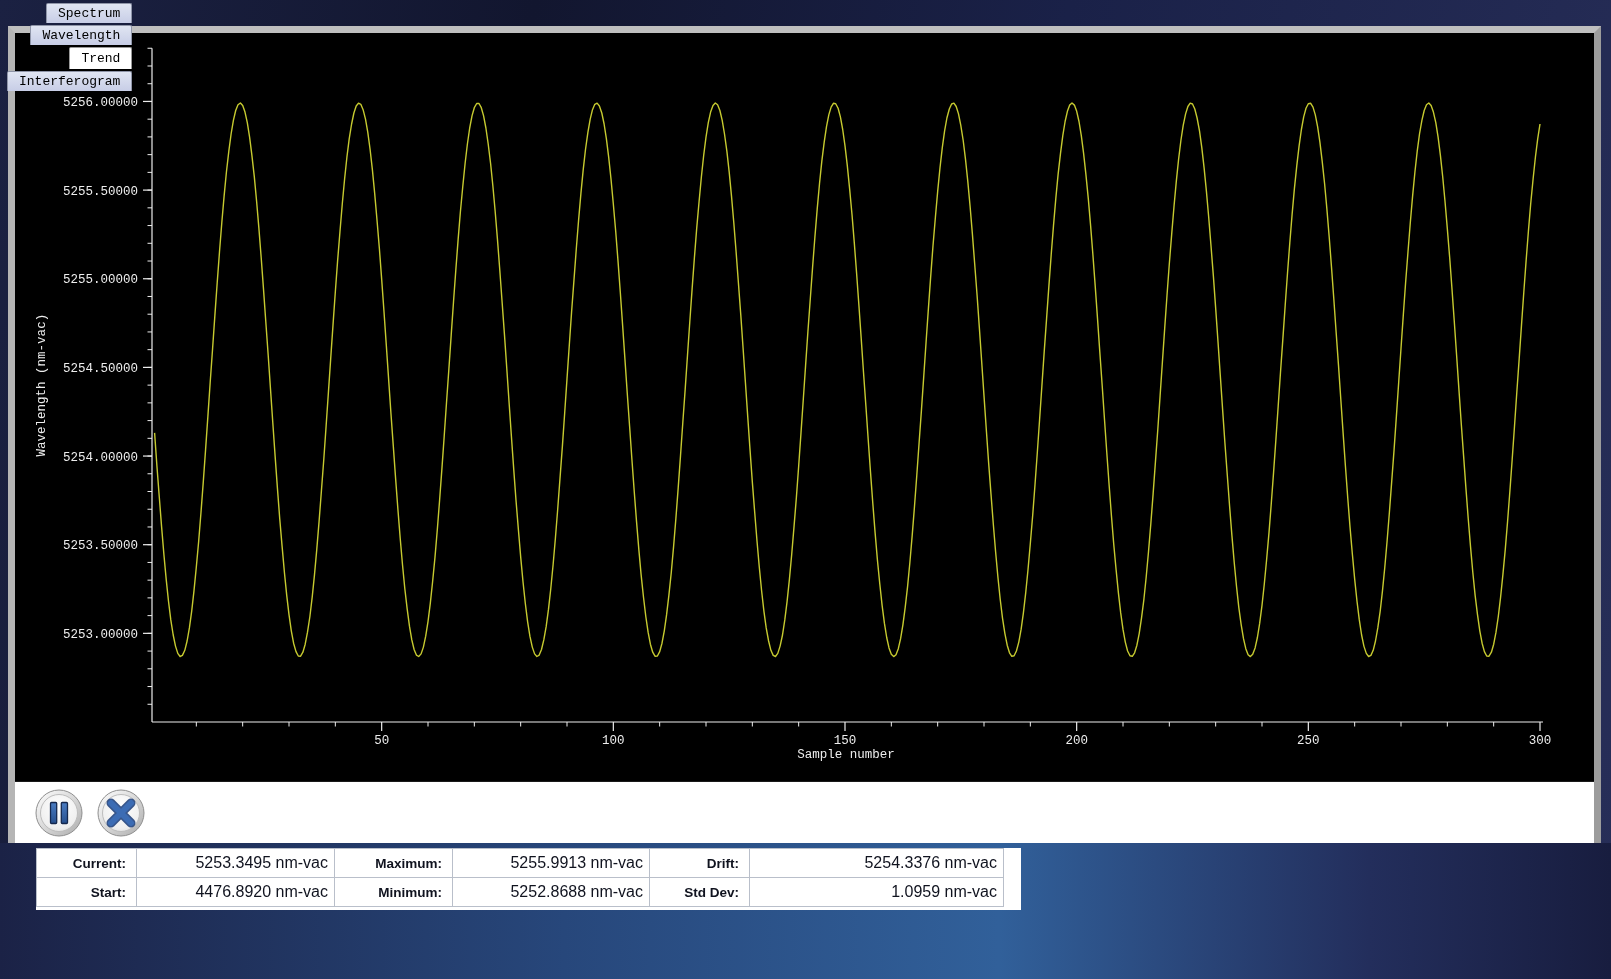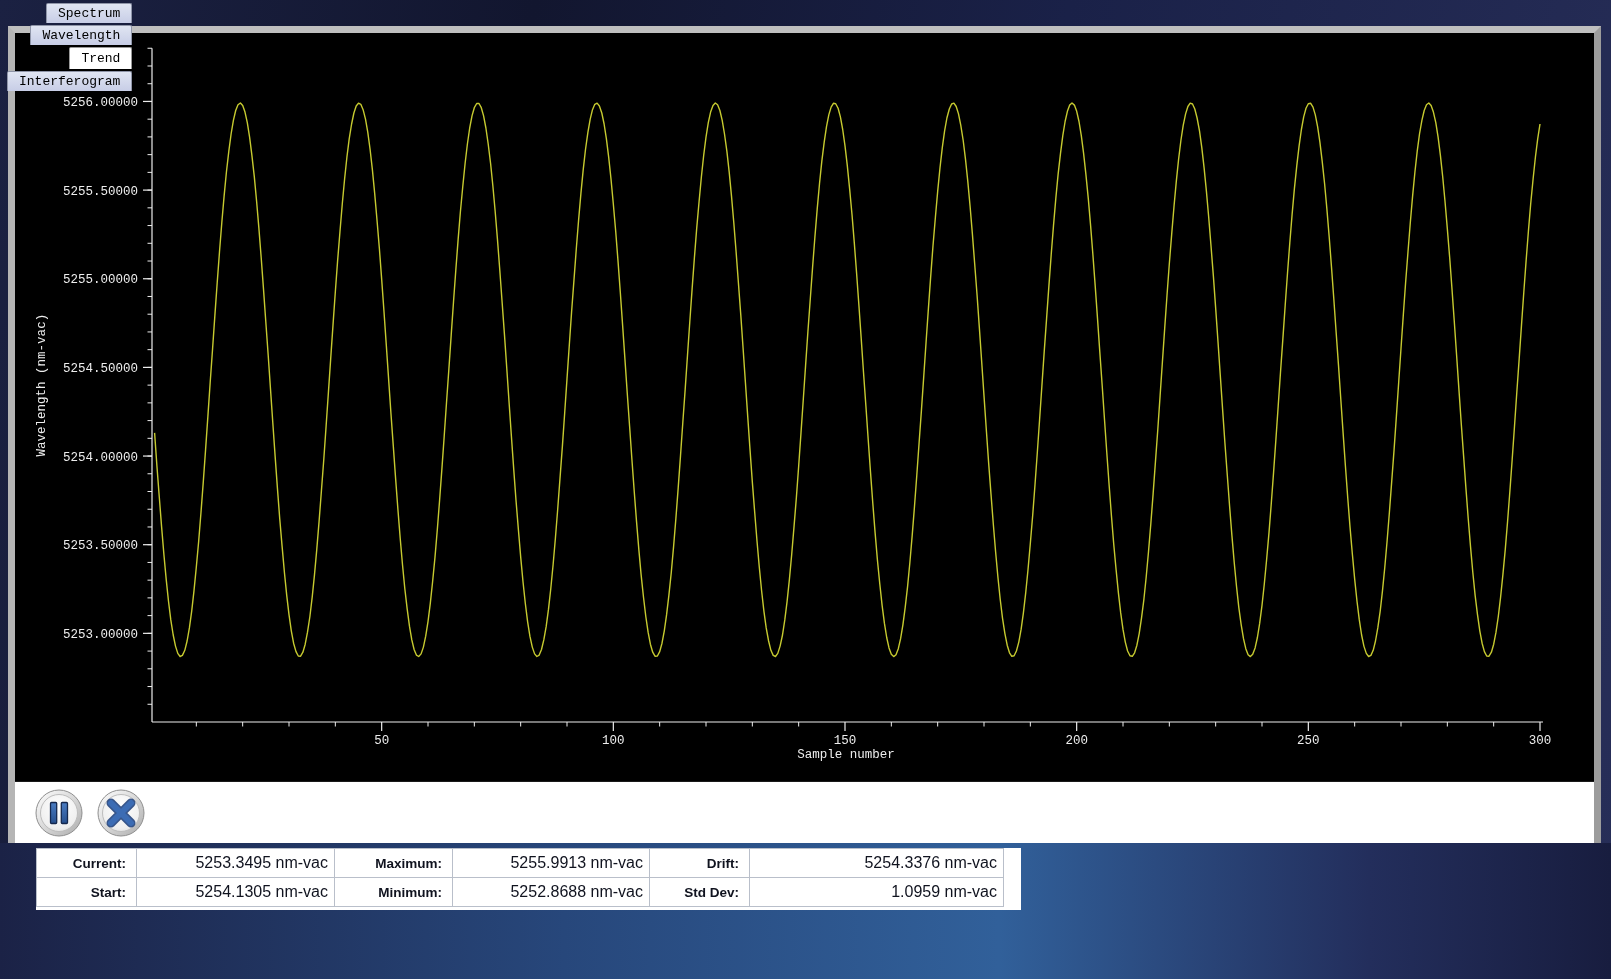--- a/index.html
+++ b/index.html
@@ -217,21 +217,21 @@
           <tr>
         <td class="lbl w-l1">Current:</td>
         <td class="val w-v1">5253.3495 nm-vac</td>
         <td class="lbl w-l2">Maximum:</td>
         <td class="val w-v2">5255.9913 nm-vac</td>
         <td class="lbl w-l3">Drift:</td>
         <td class="val w-v3">5254.3376 nm-vac</td>
       </tr>
       <tr>
         <td class="lbl w-l1">Start:</td>
-        <td class="val w-v1">5254.1305 nm-vac</td>
+        <td class="val w-v1">4476.8920 nm-vac</td>
         <td class="lbl w-l2">Minimum:</td>
         <td class="val w-v2">5252.8688 nm-vac</td>
         <td class="lbl w-l3">Std Dev:</td>
         <td class="val w-v3">1.0959 nm-vac</td>
       </tr>
     </tbody>
       </table>
   </div>
 </div>
 

